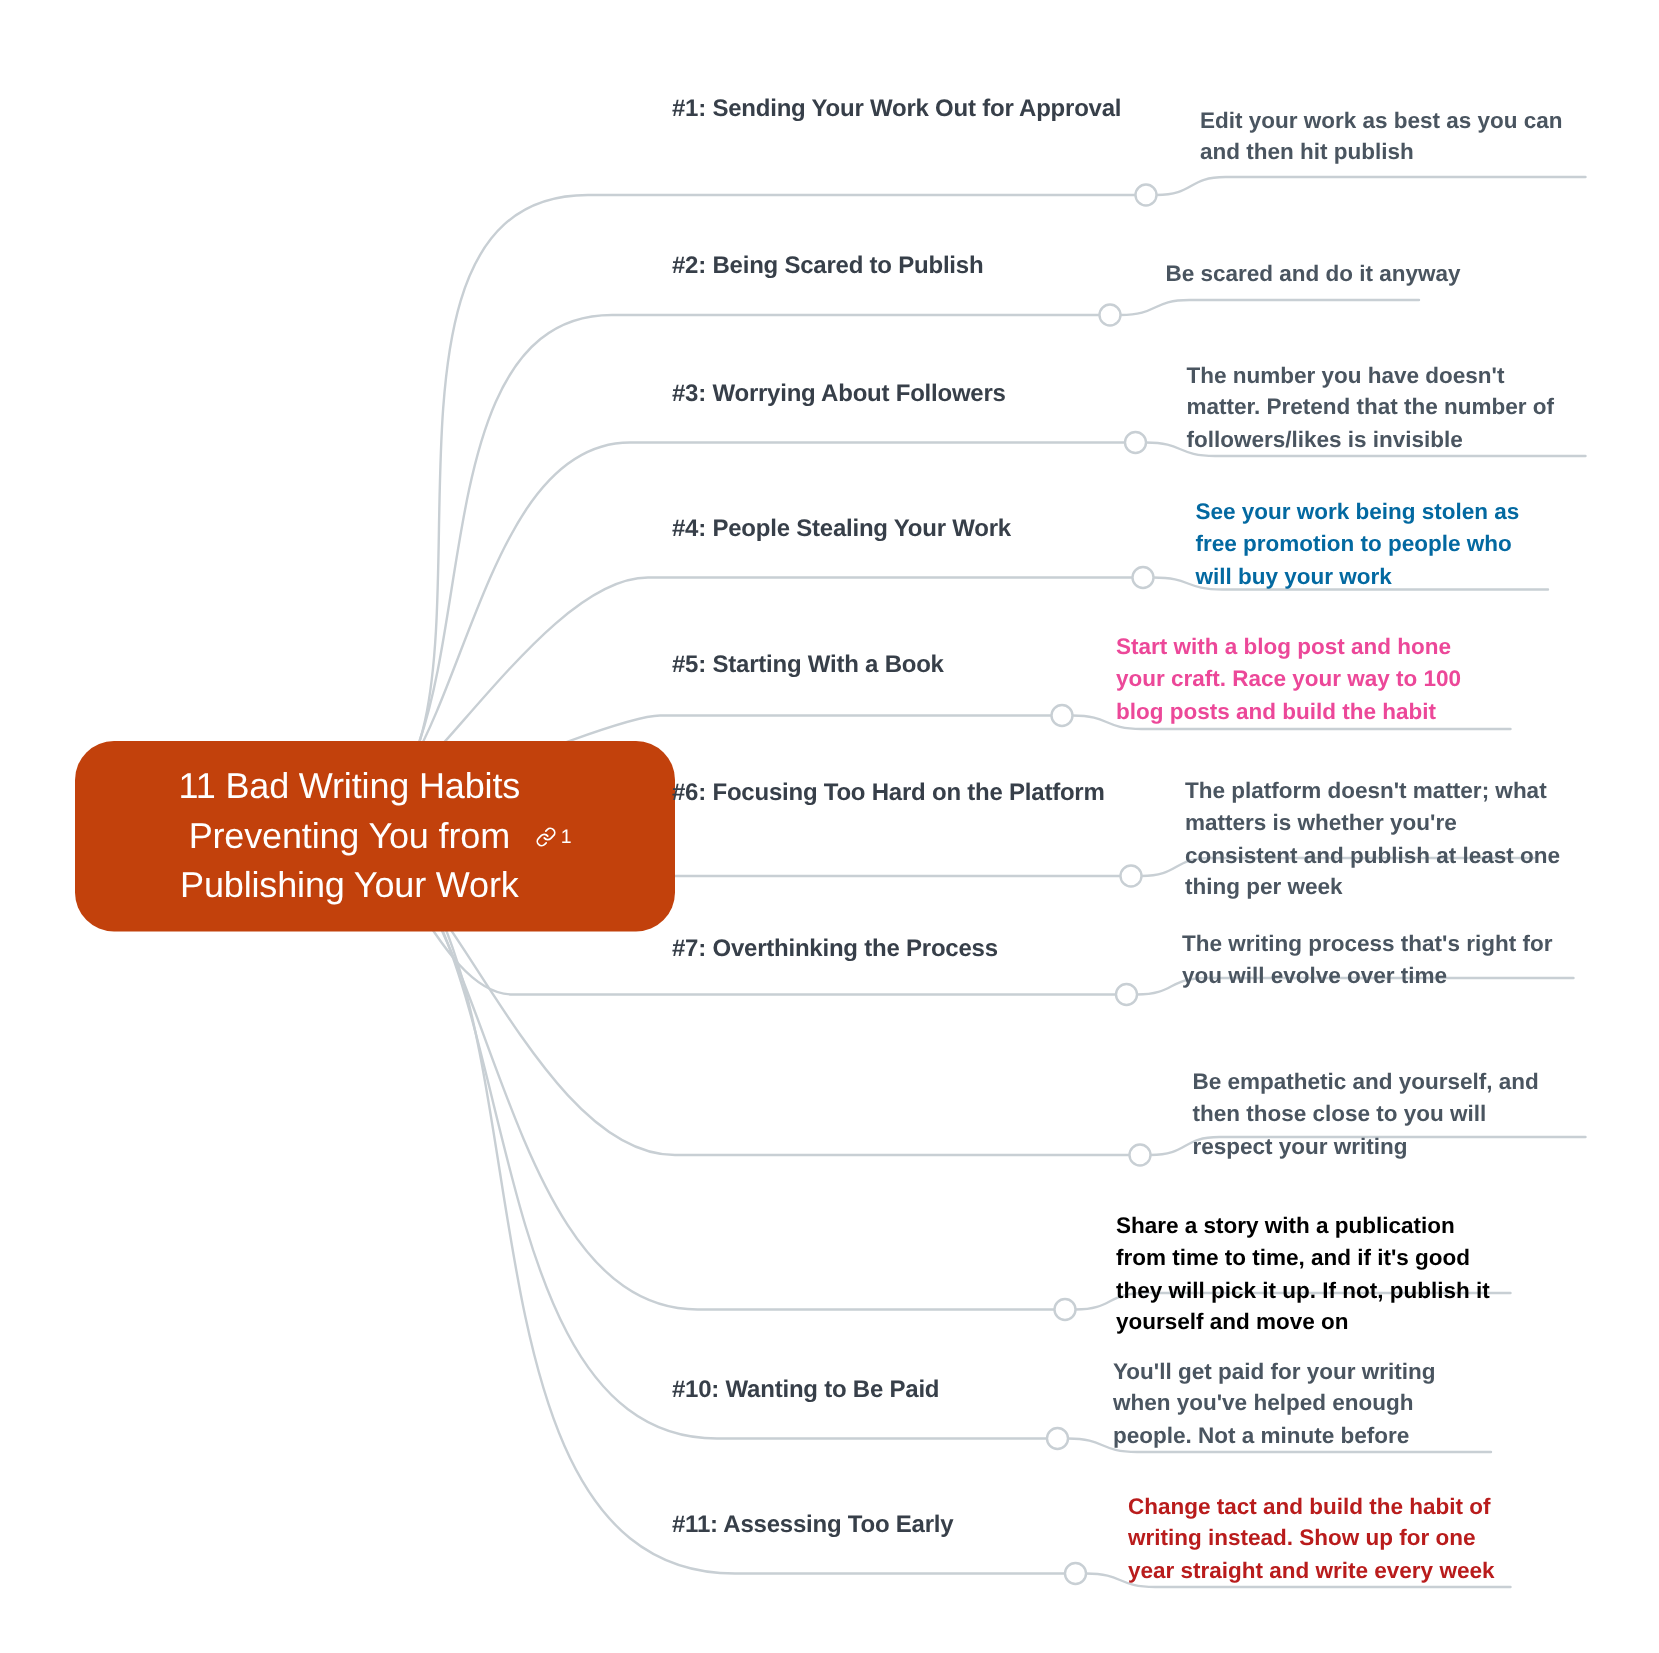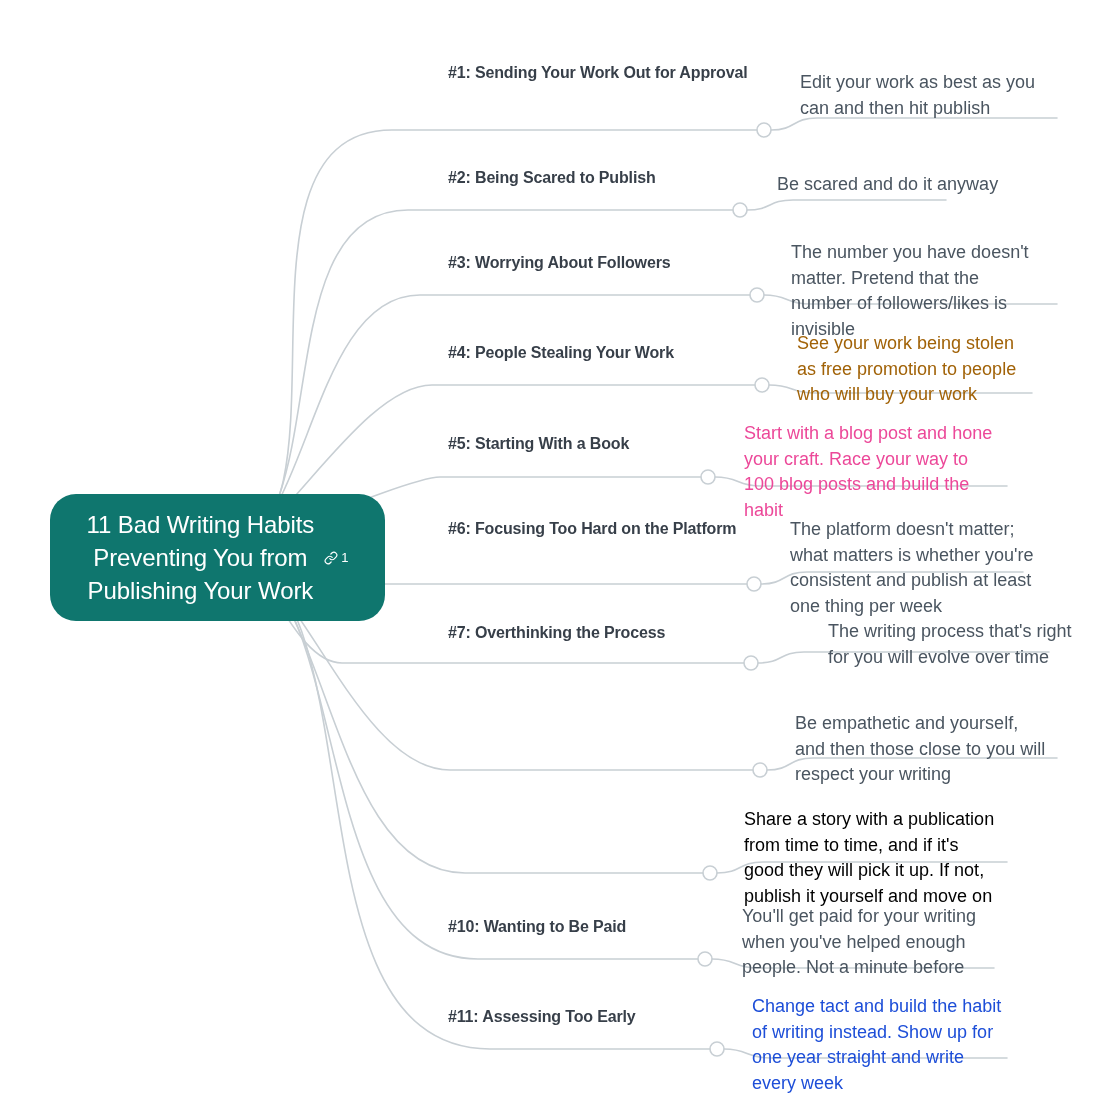--- a/index.html
+++ b/index.html
@@ -46,22 +46,22 @@
     position:absolute;
     color:#373f49;
     font-size:16px;
     font-weight:700;
     line-height:1.28;
     letter-spacing:-0.15px;
   }
   .branch-desc{
     position:absolute;
     color:#4a5560;
-    font-size:18px;
-    font-weight:400;
+    font-size:15px;
+    font-weight:700;
     line-height:1.43;
   }
 </style>
 </head>
 <body style="background: rgb(255, 255, 255);">
 
 <div id="mindmap">
 
   <svg id="wires" viewBox="0 0 1106 1102" xmlns="http://www.w3.org/2000/svg">
       <path d="M 232 550 C 358 516.4, 215.6 130, 392 130 L 757 130" fill="none" stroke="#C8CFD4" stroke-width="1.6" stroke-linecap="round"></path>
@@ -92,21 +92,21 @@
       <path d="M 717 873 C 742.3 873, 737.7 862, 763 862 L 1007 862" fill="none" stroke="#C8CFD4" stroke-width="1.6" stroke-linecap="round"></path>
       <circle cx="710" cy="873" r="7" fill="#ffffff" stroke="#C8CFD4" stroke-width="1.6"></circle>
       <path d="M 232 550 C 354.7 582.72, 306.22 959, 478 959 L 698 959" fill="none" stroke="#C8CFD4" stroke-width="1.6" stroke-linecap="round"></path>
       <path d="M 712 959 C 737.3 959, 732.7 968, 758 968 L 994 968" fill="none" stroke="#C8CFD4" stroke-width="1.6" stroke-linecap="round"></path>
       <circle cx="705" cy="959" r="7" fill="#ffffff" stroke="#C8CFD4" stroke-width="1.6"></circle>
       <path d="M 232 550 C 381.7 589.92, 280.42 1049, 490 1049 L 710 1049" fill="none" stroke="#C8CFD4" stroke-width="1.6" stroke-linecap="round"></path>
       <path d="M 724 1049 C 749.3 1049, 744.7 1058, 770 1058 L 1007 1058" fill="none" stroke="#C8CFD4" stroke-width="1.6" stroke-linecap="round"></path>
       <circle cx="717" cy="1049" r="7" fill="#ffffff" stroke="#C8CFD4" stroke-width="1.6"></circle>
     </svg>
 
-  <div class="central-node" style="left: 50px; top: 494px; width: 335px; min-height: 112px; background: #0f766e;">
+  <div class="central-node" style="left: 50px; top: 494px; width: 400px; min-height: 112px; background: #c2410c;">
     <span class="central-title">11 Bad Writing Habits
 Preventing You from
 Publishing Your Work</span>
     <span class="central-badge">
       <span>
         <svg width="14" height="14" viewBox="0 0 24 24" fill="none" stroke="#ffffff" stroke-width="2" stroke-linecap="round" stroke-linejoin="round">
           <path d="M10 13a5 5 0 0 0 7.54.54l3-3a5 5 0 0 0-7.07-7.07l-1.72 1.71"></path>
           <path d="M14 11a5 5 0 0 0-7.54-.54l-3 3a5 5 0 0 0 7.07 7.07l1.71-1.71"></path>
         </svg>
       </span>
@@ -114,26 +114,26 @@
     </span>
   </div>
 
 <div class="branch-title" style="left: 448px; top: 63px; width: 300px; color: rgb(55, 63, 73);">#1: Sending Your Work Out for Approval</div>
     <div class="branch-desc" style="left: 800px; top: 70px; width: 258px; color: rgb(74, 85, 96);">Edit your work as best as you can and then hit publish</div>
     <div class="branch-title" style="left: 448px; top: 168px; width: 300px; color: rgb(55, 63, 73);">#2: Being Scared to Publish</div>
     <div class="branch-desc" style="left: 777px; top: 172px; width: 258px; color: rgb(74, 85, 96);">Be scared and do it anyway</div>
     <div class="branch-title" style="left: 448px; top: 253px; width: 300px; color: rgb(55, 63, 73);">#3: Worrying About Followers</div>
     <div class="branch-desc" style="left: 791px; top: 240px; width: 252px; color: rgb(74, 85, 96);">The number you have doesn't matter. Pretend that the number of followers/likes is invisible</div>
     <div class="branch-title" style="left: 448px; top: 343px; width: 300px; color: rgb(55, 63, 73);">#4: People Stealing Your Work</div>
-    <div class="branch-desc" style="left: 797px; top: 331px; width: 238px; color: #a16207;">See your work being stolen as free promotion to people who will buy your work</div>
+    <div class="branch-desc" style="left: 797px; top: 331px; width: 238px; color: #0369a1;">See your work being stolen as free promotion to people who will buy your work</div>
     <div class="branch-title" style="left: 448px; top: 434px; width: 300px; color: rgb(55, 63, 73);">#5: Starting With a Book</div>
     <div class="branch-desc" style="left: 744px; top: 421px; width: 258px; color: #ec4899;">Start with a blog post and hone your craft. Race your way to 100 blog posts and build the habit</div>
     <div class="branch-title" style="left: 448px; top: 519px; width: 300px; color: rgb(55, 63, 73);">#6: Focusing Too Hard on the Platform</div>
     <div class="branch-desc" style="left: 790px; top: 517px; width: 252px; color: rgb(74, 85, 96);">The platform doesn't matter; what matters is whether you're consistent and publish at least one thing per week</div>
     <div class="branch-title" style="left: 448px; top: 623px; width: 300px; color: rgb(55, 63, 73);">#7: Overthinking the Process</div>
-    <div class="branch-desc" style="left: 788px; top: 619px; width: 252px; color: rgb(74, 85, 96); margin-left: 40px;">The writing process that's right for you will evolve over time</div>
+    <div class="branch-desc" style="left: 788px; top: 619px; width: 252px; color: rgb(74, 85, 96);">The writing process that's right for you will evolve over time</div>
     <div class="branch-desc" style="left: 795px; top: 711px; width: 252px; color: rgb(74, 85, 96);">Be empathetic and yourself, and then those close to you will respect your writing</div>
     <div class="branch-desc" style="left: 744px; top: 807px; width: 252px; color: #000000;">Share a story with a publication from time to time, and if it's good they will pick it up. If not, publish it yourself and move on</div>
     <div class="branch-title" style="left: 448px; top: 917px; width: 300px; color: rgb(55, 63, 73);">#10: Wanting to Be Paid</div>
     <div class="branch-desc" style="left: 742px; top: 904px; width: 252px; color: rgb(74, 85, 96);">You'll get paid for your writing when you've helped enough people. Not a minute before</div>
     <div class="branch-title" style="left: 448px; top: 1007px; width: 300px; color: rgb(55, 63, 73);">#11: Assessing Too Early</div>
-    <div class="branch-desc" style="left: 752px; top: 994px; width: 252px; color: #1d4ed8;">Change tact and build the habit of writing instead. Show up for one year straight and write every week</div>
+    <div class="branch-desc" style="left: 752px; top: 994px; width: 252px; color: #b91c1c;">Change tact and build the habit of writing instead. Show up for one year straight and write every week</div>
   </div>
 
 </body></html>

